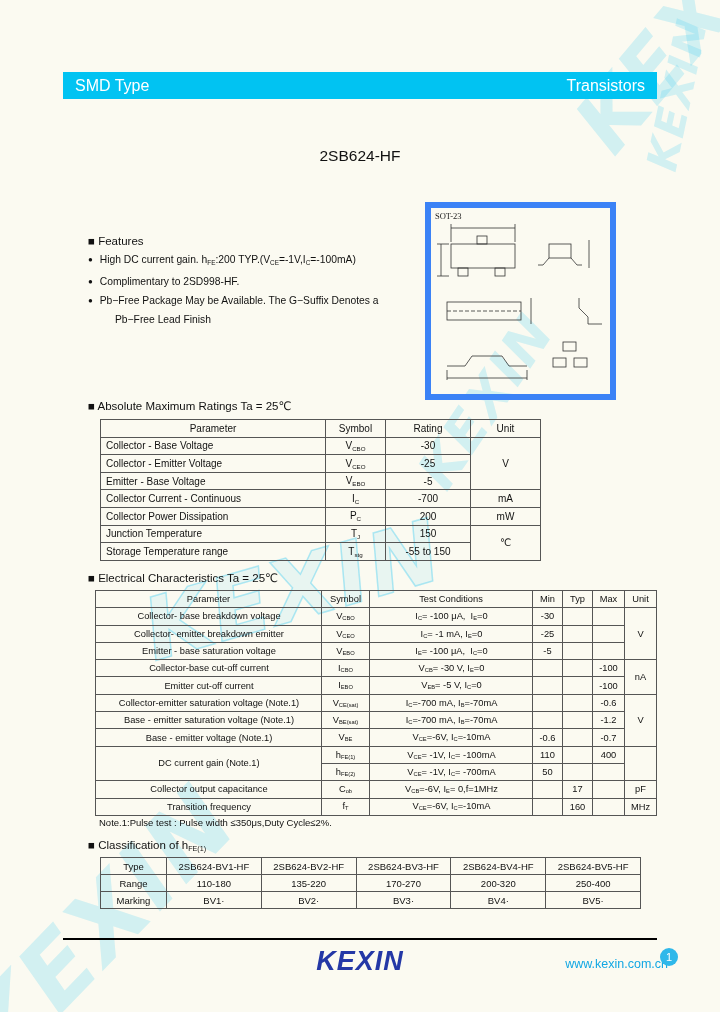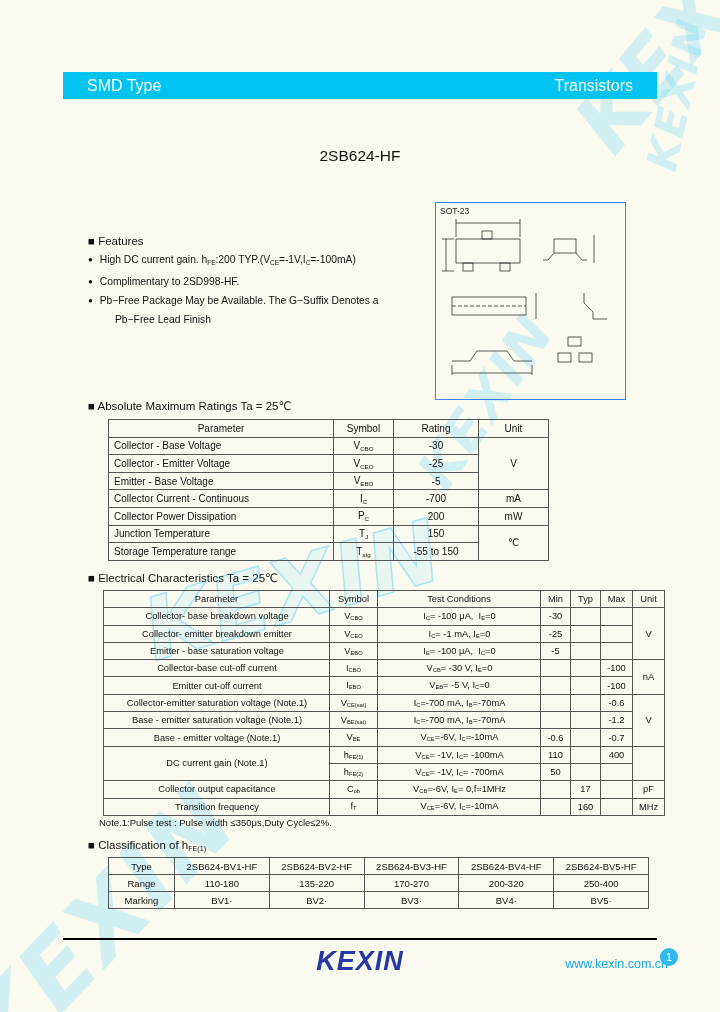--- a/index.html
+++ b/index.html
@@ -25,45 +25,45 @@
   .wm-outline {
     color:rgba(64,206,242,0.10);
     -webkit-text-stroke:1.5px rgba(64,206,242,0.40);
   }
   .content { position:absolute; inset:0; z-index:2; }
 
   .topbar {
     position:absolute; left:63px; top:72px; width:594px; height:27px;
     background:#01C3F2; color:#fff;
     display:flex; justify-content:space-between; align-items:center;
-    padding:0 24px; font-size:16px;
+    padding:0 12px; font-size:16px;
   }
   .title1 { position:absolute; left:63px; top:116px; width:594px; text-align:center;
             font-size:17px; font-weight:bold; letter-spacing:0.5px; }
   .title2 { position:absolute; left:63px; top:147px; width:594px; text-align:center;
             font-size:15.5px; font-weight:normal; }
 
   .sec-head { font-size:11.5px; color:#111; }
   .features { position:absolute; left:88px; top:235px; width:340px; }
   .feat-line { font-size:10.3px; margin-top:7px; line-height:12px; white-space:nowrap; }
   .feat-line .dot { font-size:8px; margin-right:4px; vertical-align:1px; }
   .feat-cont { margin-left:27px; }
 
   .pkgbox {
-    position:absolute; left:435px; top:202px; width:191px; height:198px;
-    border:1px solid #3b82f6; background:transparent;
+    position:absolute; left:425px; top:202px; width:191px; height:198px;
+    border:6px solid #3b82f6; background:transparent;font-family:Liberation Serif, serif;
   }
   .pkgbox .pkg-label { position:absolute; left:4px; top:3px; font-size:8.5px; color:#222; }
   .pkgbox svg { position:absolute; left:0; top:0; }
 
   .abs-head  { position:absolute; left:88px; top:399px; }
   .elec-head { position:absolute; left:88px; top:571px; }
   .class-head{ position:absolute; left:88px; top:839px; }
 
-  table { border-collapse:collapse; table-layout:fixed; background:transparent;margin-left:8px; }
+  table { border-collapse:collapse; table-layout:fixed; background:transparent; }
   td, th { border:1px solid #555; font-weight:normal; overflow:hidden;
            white-space:nowrap; padding:0 3px; }
   sub { font-size:0.62em; vertical-align:-0.25em; }
 
   .t1 { position:absolute; left:100px; top:419px; width:440px; font-size:10px; }
   .t1 td, .t1 th { height:17.6px; text-align:center; }
   .t1 td.l { text-align:left; padding-left:5px; }
 
   .t2 { position:absolute; left:95px; top:590px; width:561px; font-size:9.3px; }
   .t2 td, .t2 th { height:17.3px; text-align:center; }

